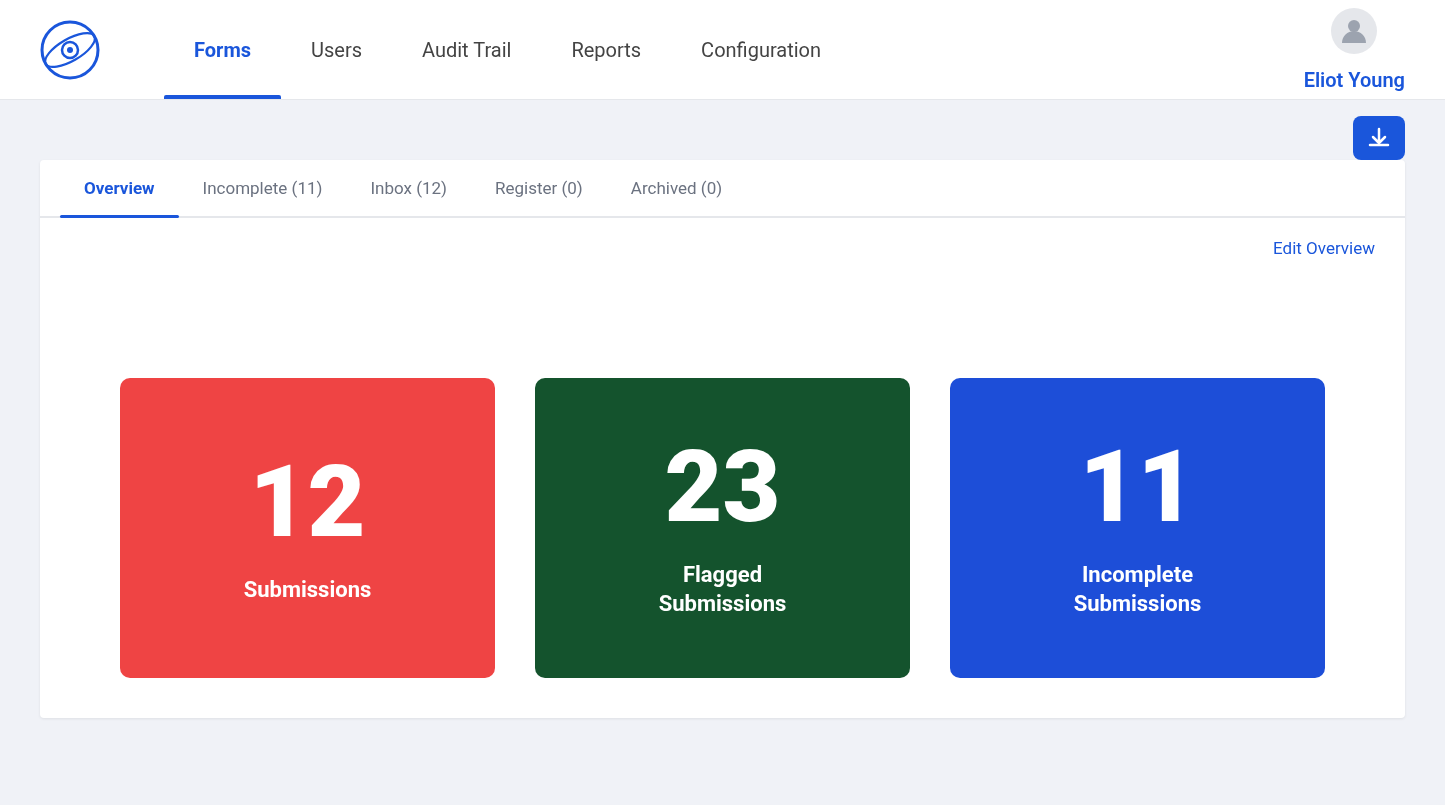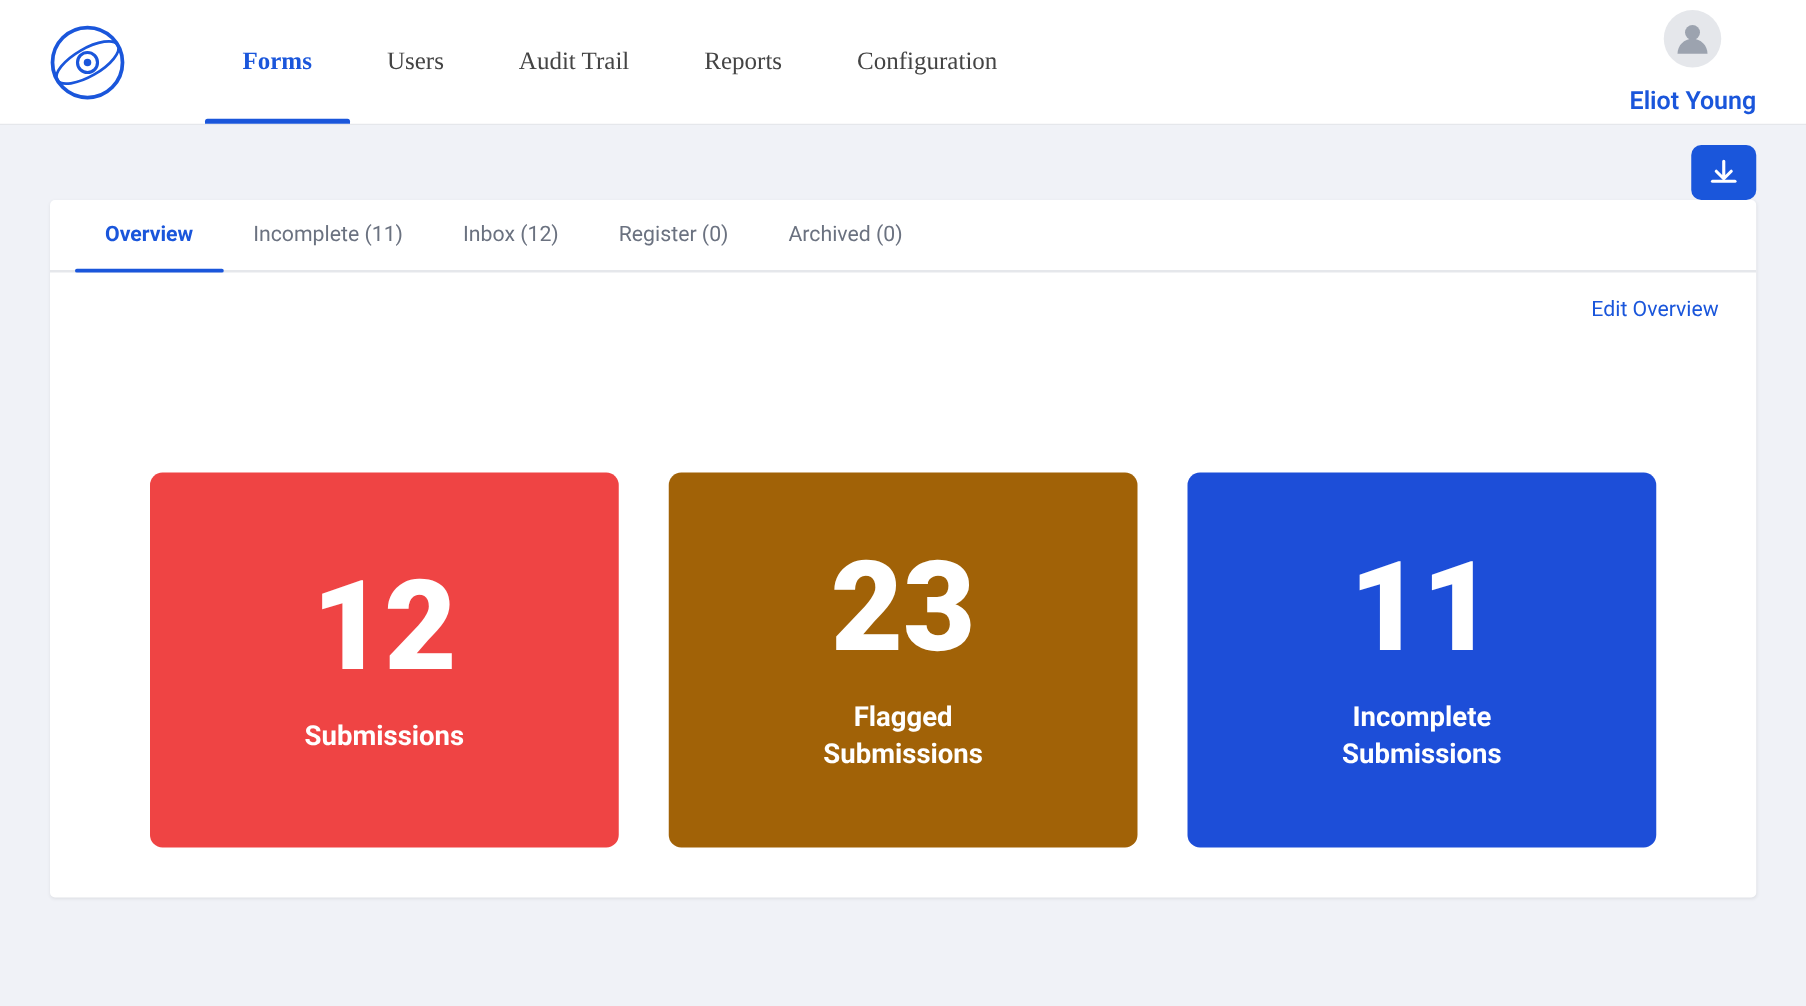--- a/index.html
+++ b/index.html
@@ -31,21 +31,20 @@
       width: 60px;
       height: 60px;
       margin-right: 14px;
     }
 
     .nav-links {
       display: flex;
       gap: 0;
       flex: 1;
       height: 100%;
-      font-family: Liberation Serif, serif;
     }
 
     .nav-item {
       font-size: 20px;
       color: #444;
       padding: 0 30px;
       height: 100%;
       display: flex;
       align-items: center;
       cursor: pointer;
@@ -189,21 +188,21 @@
       padding: 40px 20px;
       min-height: 300px;
       max-width: 390px;
     }
 
     .stat-card.gray {
       background: #ef4444;
     }
 
     .stat-card.green {
-      background: #a16207;
+      background: #14532d;
     }
 
     .stat-card.red {
       background: #1d4ed8;
     }
 
     .stat-number {
       font-size: 100px;
       font-weight: 900;
       color: #fff;

